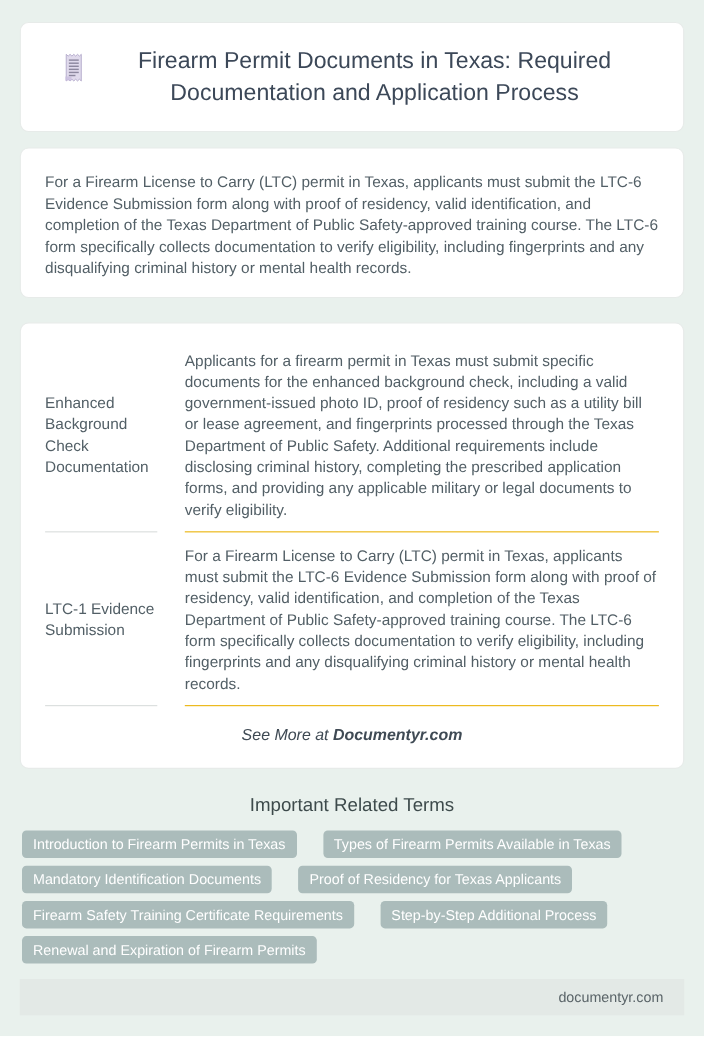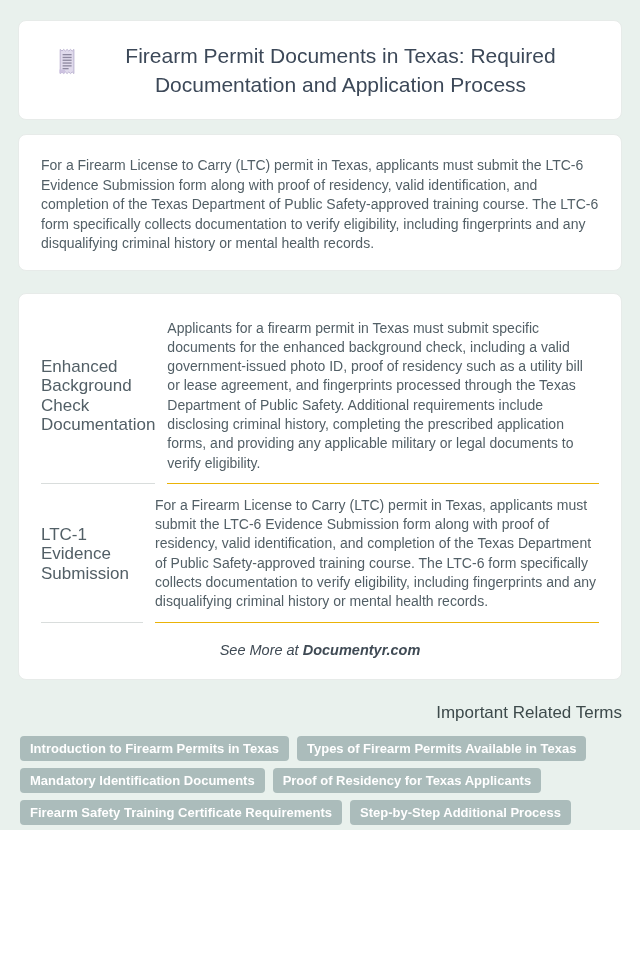--- a/index.html
+++ b/index.html
@@ -1,19 +1,19 @@
 <!DOCTYPE html>
 <html><head>
 <meta charset="utf-8">
 <style>
   * { box-sizing: border-box; margin: 0; padding: 0; }
   html, body { width: 640px; }
   body { font-family: "Liberation Sans", sans-serif; }
   .page {
-    width: 640px; height: 830px; overflow: hidden;
+    width: 640px; height: 942px; overflow: hidden;
     background: #e9f1ed;
     padding: 20px 18px 0;
   }
   .card {
     background: #ffffff;
     border: 1px solid #e7ebe9;
     border-radius: 8px;
   }
   
   .header-card {
@@ -30,49 +30,48 @@
   
   .intro-card {
     padding: 21px 22px 16px;
     margin-bottom: 22px;
     font-size: 14px; line-height: 19.5px; color: #525f66;
   }
   
   .glossary-card { padding: 13px 22px 21px; }
   .g-row { display: flex; }
   .g-term {
-    flex: 0 0 102px; margin-right: 12px;
+    flex: 0 0 102px; margin-right: 25px;
     display: flex; align-items: center;
     border-bottom: 1px solid #d9dddc;
-    font-size: 17px; line-height: 19.5px; color: #525f66;
+    font-size: 14px; line-height: 19.5px; color: #525f66;
     padding: 12px 0 10px;
   }
   .g-def {
     flex: 1;
     border-bottom: 1px solid #eab308;
     font-size: 14px; line-height: 19.3px; color: #525f66;
     padding: 12px 0 10px;
   }
   .see-more {
     margin-top: 19px;
     text-align: center; font-style: italic;
     font-size: 14.5px; color: #3f4a54;
   }
   .see-more b { font-weight: 700; }
   
   .related-heading {
-    text-align: right;
+    text-align: center;
     font-size: 17px; font-weight: 500; color: #3d4a4b;
     margin: 23px 0 13px;
   }
   .tags {
     display: flex; flex-wrap: wrap;
-    gap: 7px 8px;
+    gap: 7px 24px;
     padding: 0 2px;
-    font-weight: bold;
   }
   .tag {
     display: inline-block;
     background: #abbcbb; color: #ffffff;
     font-size: 13px; line-height: 15px;
     padding: 5px 10px; border-radius: 4px;
     text-decoration: none; cursor: pointer;
     white-space: nowrap;
   }
   

